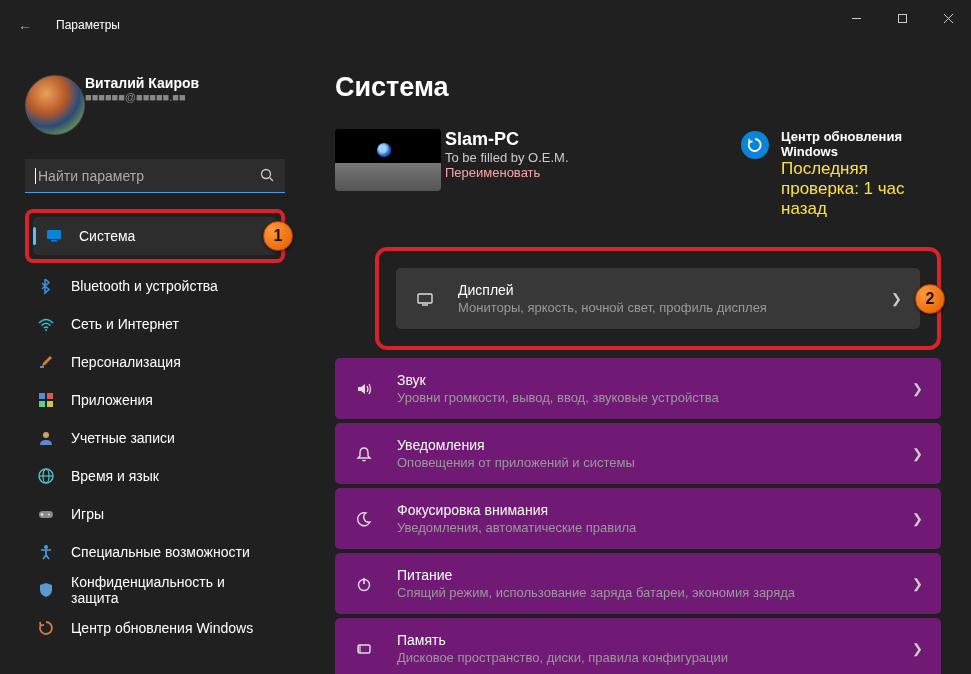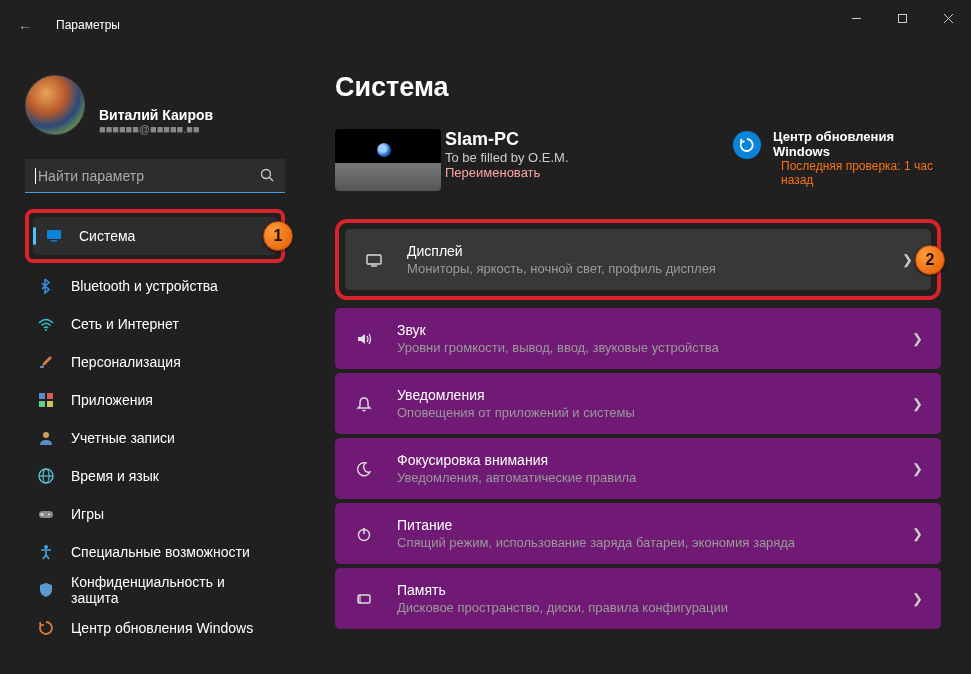--- a/index.html
+++ b/index.html
@@ -16,21 +16,21 @@
     display: flex; align-items: center;
     padding-left: 18px;
   }
   .back-arrow { width: 18px; color: #aaa; font-size: 14px; margin-right: 20px; }
   .title-txt { font-size: 12px; color: #fff; }
   .win-controls { position: absolute; top: 0; right: 0; display: flex; }
   .win-btn { width: 46px; height: 36px; display:flex; align-items:center; justify-content:center; color:#ccc; font-size:11px; }
 
   .container { display:flex; height: 624px; }
   .sidebar { width: 305px; padding: 25px 20px 0 25px; }
-  .profile { display:flex; align-items:flex-end; gap:14px; margin-bottom: 24px; }
+  .profile { display:flex; align-items:flex-start; margin-bottom: 24px; }
   .avatar {
     width: 60px; height: 60px; border-radius: 50%;
     background: radial-gradient(circle at 35% 30%, #e8a25a 0%, #b85a2a 35%, #2a4a7a 60%, #7aa53a 85%);
     border: 1px solid #555;
   }
   .profile-name { font-size: 14px; font-weight: 600; }
   .profile-email { font-size: 11px; color: #888; filter: blur(0.3px); }
 
   .search {
     display:flex; align-items:center;
@@ -101,41 +101,42 @@
   .pc-info .pc-rename { font-size:13px; color:#fca5a5; }
   .update-block { margin-left:auto; display:flex; gap:12px; }
   .update-icon {
     width:28px; height:28px; border-radius:50%;
     background:#0a84d8;
     display:flex; align-items:center; justify-content:center;
     color:#fff; font-size:15px;
     margin-top:2px;
   }
   .update-txt .upd-title { font-size:13px; font-weight:600; max-width:160px; }
-  .update-txt .upd-sub { font-size:12px; color:#f97316; max-width:160px;margin-left:8px; }
+  .update-txt .upd-sub { font-size:17px; color:#fde047; max-width:160px; }
 
   .card {
     background:#701a75;
     border-radius:5px;
     display:flex; align-items:center;
     padding: 14px 18px;
     margin-bottom:4px;
     gap: 22px;
   }
   .card-icon { width:22px; display:flex; align-items:center; justify-content:center; color:#ddd; }
   .card-text .ct-title { font-size:14px; }
   .card-text .ct-sub { font-size:13px; color:#9a9a9a; margin-top:2px; }
   .chev { margin-left:auto; color:#ccc; font-size:13px; }
 
   .card-highlight {
     border:4px solid #d8232a;
     border-radius:12px;
-    padding:6px;
+    padding:17px;
     margin-bottom:8px;
     position:relative;
+    margin-left:40px;
   }
   .card-highlight .card { background:#383838; margin:0; }
 
   
   svg { display:block; }
 </style>
 </head>
 <body>
 
 <div class="titlebar">

